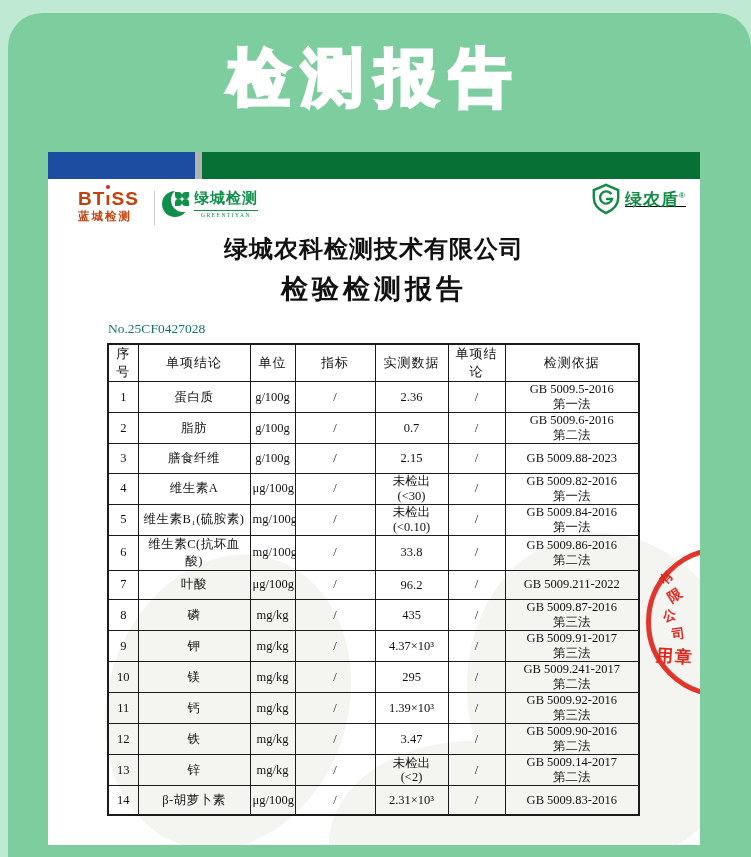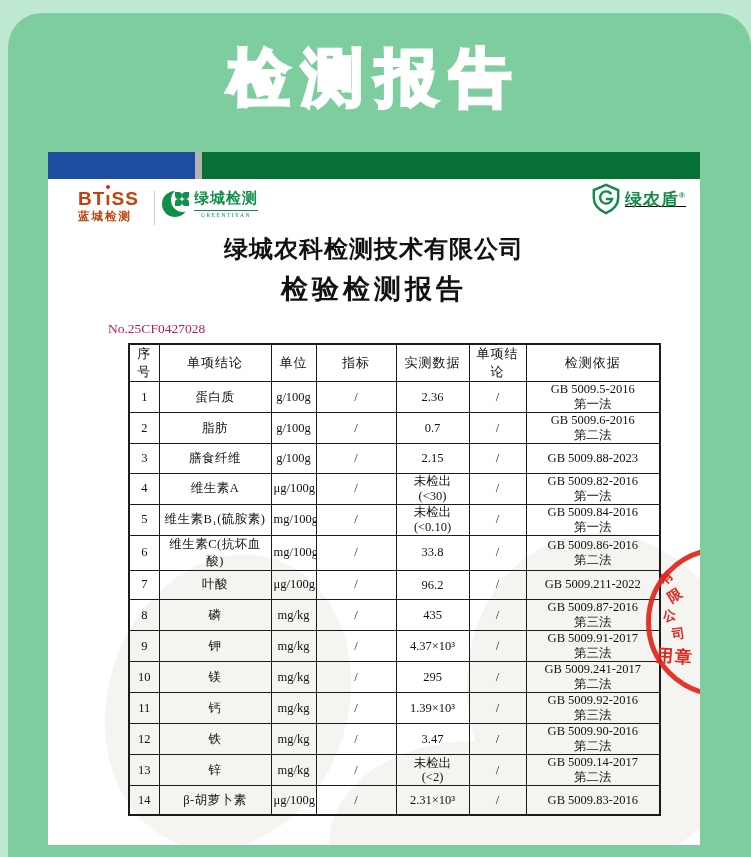--- a/index.html
+++ b/index.html
@@ -51,24 +51,24 @@
         font-family:"Liberation Serif","DejaVu Serif",serif; }
   .lvnongdun { position:absolute; right:14px; top:4px; display:flex; align-items:center;text-decoration:underline; }
   .shield-icon { width:30px; height:32px; }
   .lvnd-name { color:#128a46; font-size:17px; font-weight:800; margin-left:4px; letter-spacing:1px; }
   .lvnd-reg { color:#128a46; font-size:8px; vertical-align:super; font-weight:700; }
   
   .company-name { text-align:center; font-family:"Liberation Serif","DejaVu Serif",serif;
         font-size:24px; font-weight:700; letter-spacing:1px; color:#111; margin-top:2px; }
   .doc-title { text-align:center; font-family:"Liberation Serif","DejaVu Serif",serif;
         font-size:27px; font-weight:700; letter-spacing:4px; color:#111; margin-top:6px; }
-  .report-no { font-family:"Liberation Serif","DejaVu Serif",serif; font-size:13.5px; color:#be185d;
+  .report-no { font-family:"Liberation Serif","DejaVu Serif",serif; font-size:13.5px; color:#0f766e;
         margin:14px 0 6px 60px; }
   
-  table.results { border-collapse:collapse; border:2.5px solid #1b1b1b; margin-left:80px;
+  table.results { border-collapse:collapse; border:2.5px solid #1b1b1b; margin-left:59px;
         width:531px; table-layout:fixed; font-family:"Liberation Serif","DejaVu Serif",serif; color:#111; }
   table.results th, table.results td { border:1px solid #1b1b1b; text-align:center;
         vertical-align:middle; padding:0 2px; overflow:hidden; }
   table.results thead th { height:30px; font-size:13px; font-weight:400; letter-spacing:1px; }
   table.results tbody td { height:29.5px; font-size:12.5px; }
   td.c-basis { font-size:11.5px; line-height:1.2; }
   td.c-measured { line-height:1.15; }
   td.c-item { letter-spacing:0.5px; }
   tr.remark-row td { height:47px; font-size:13px; }
   

